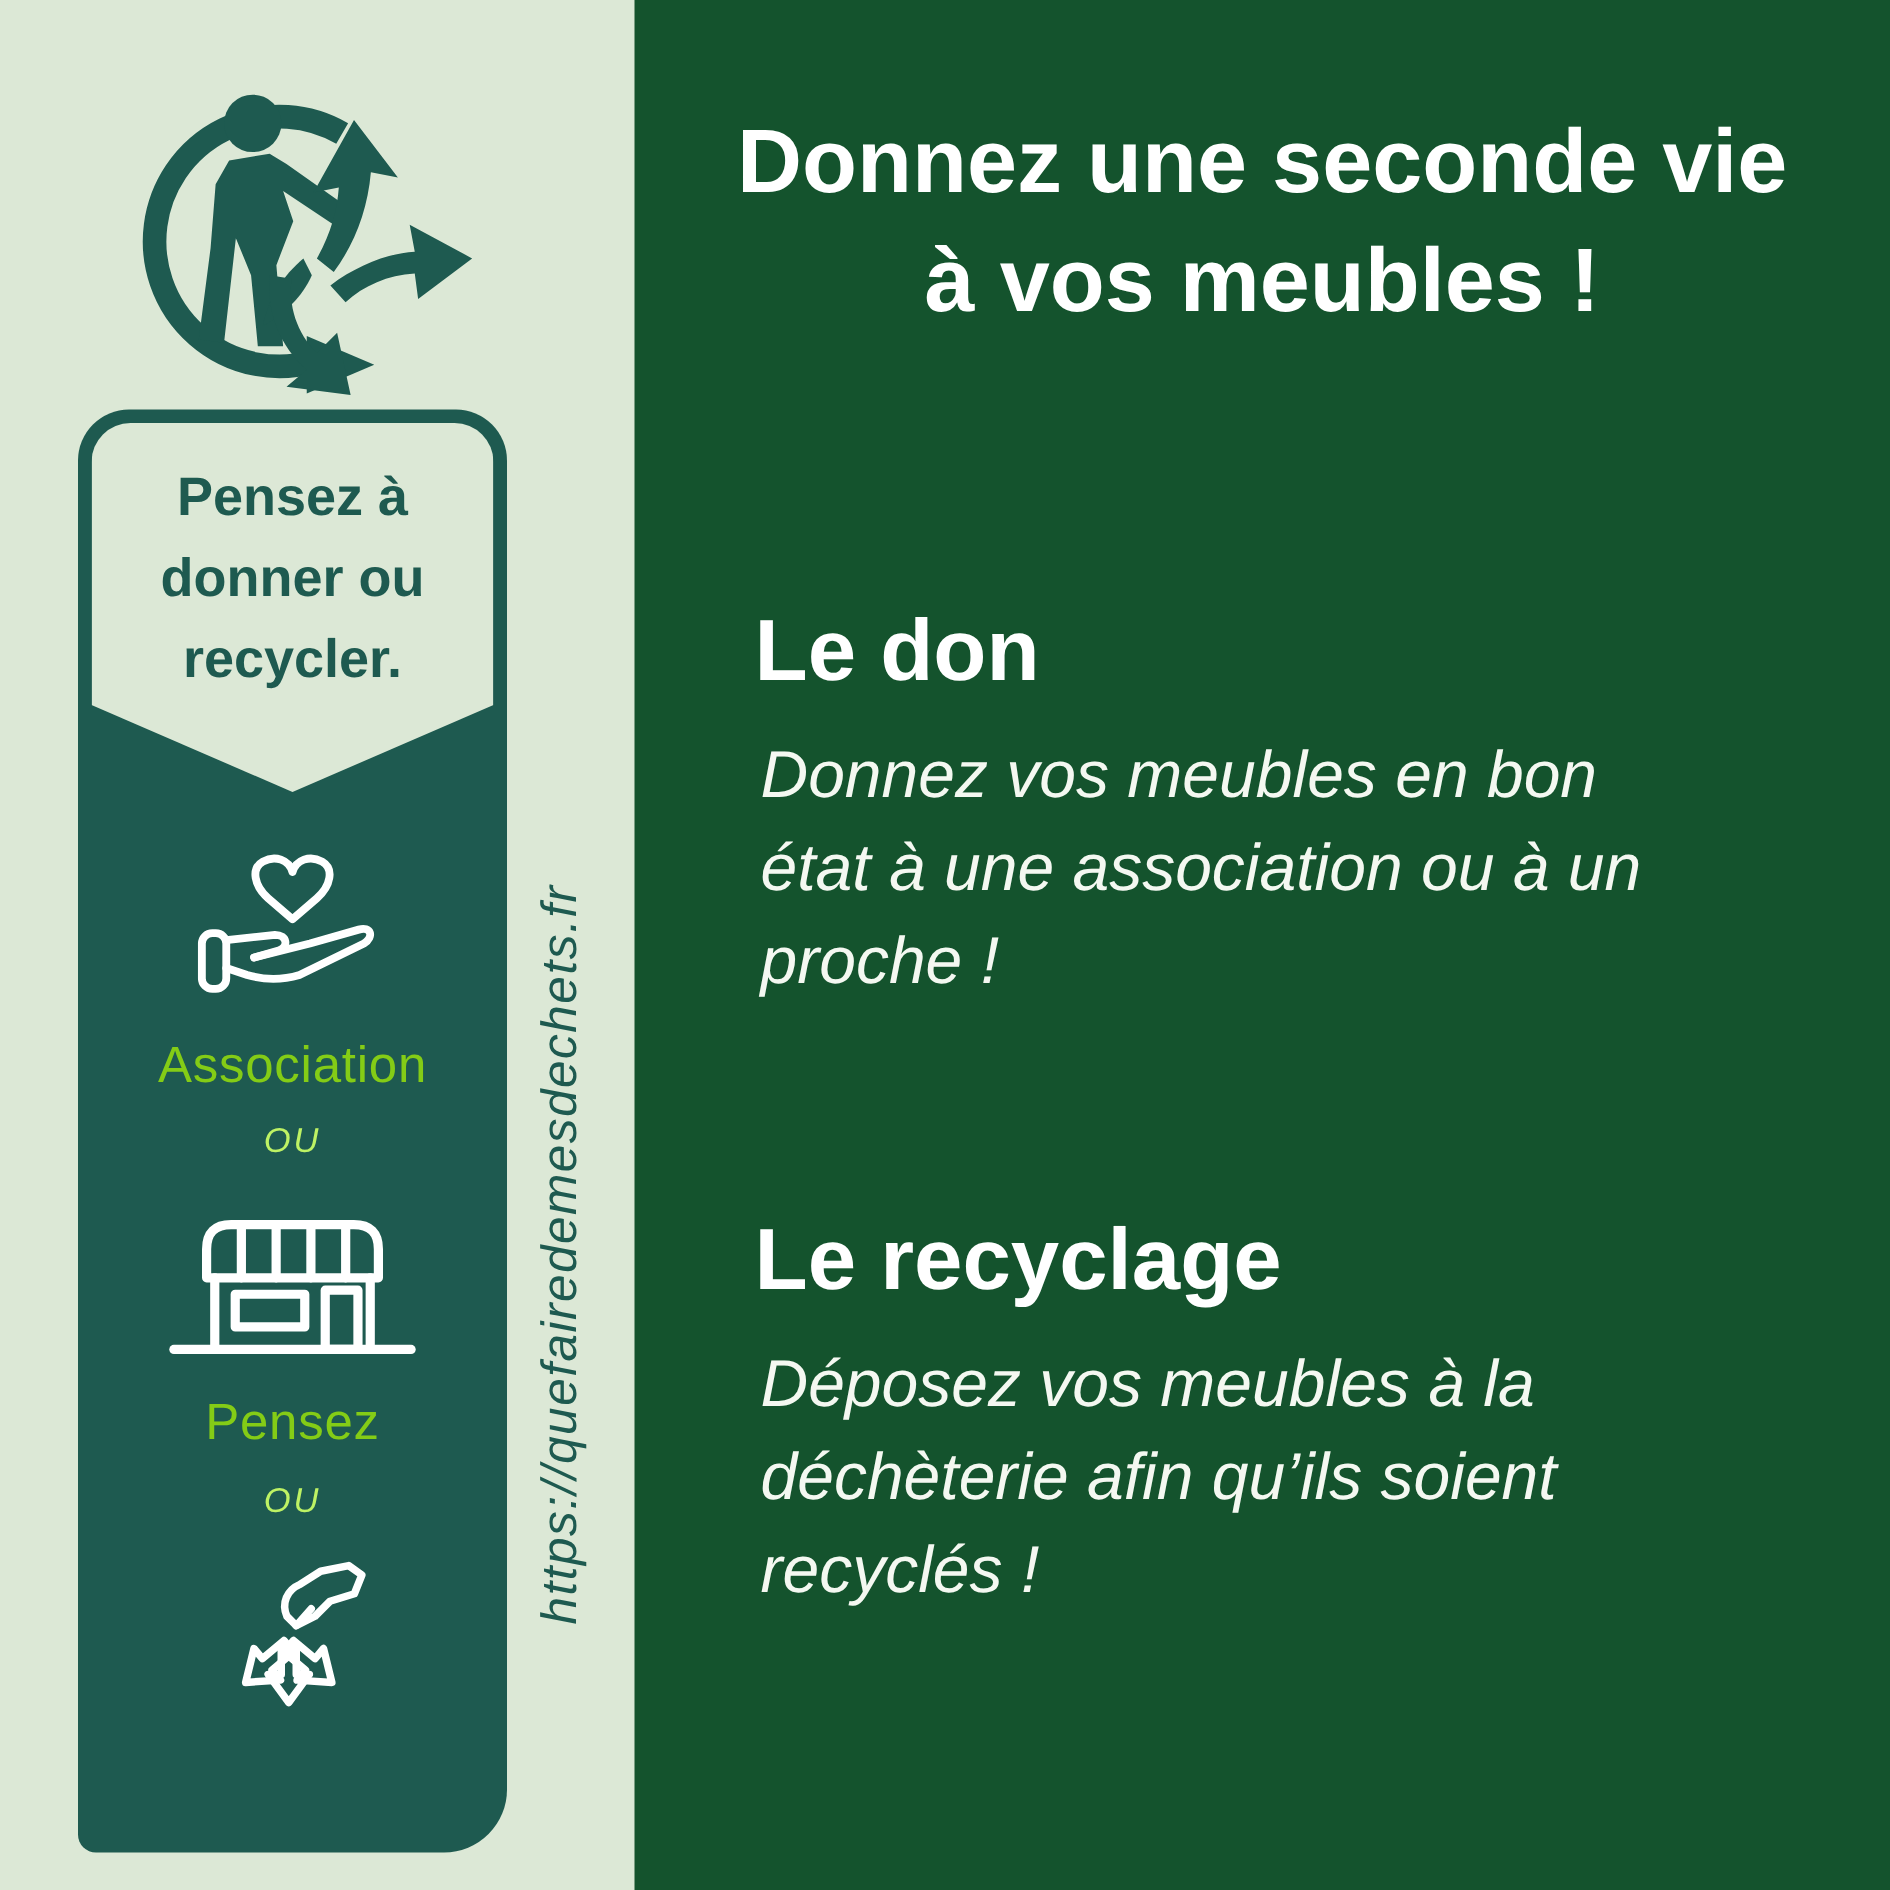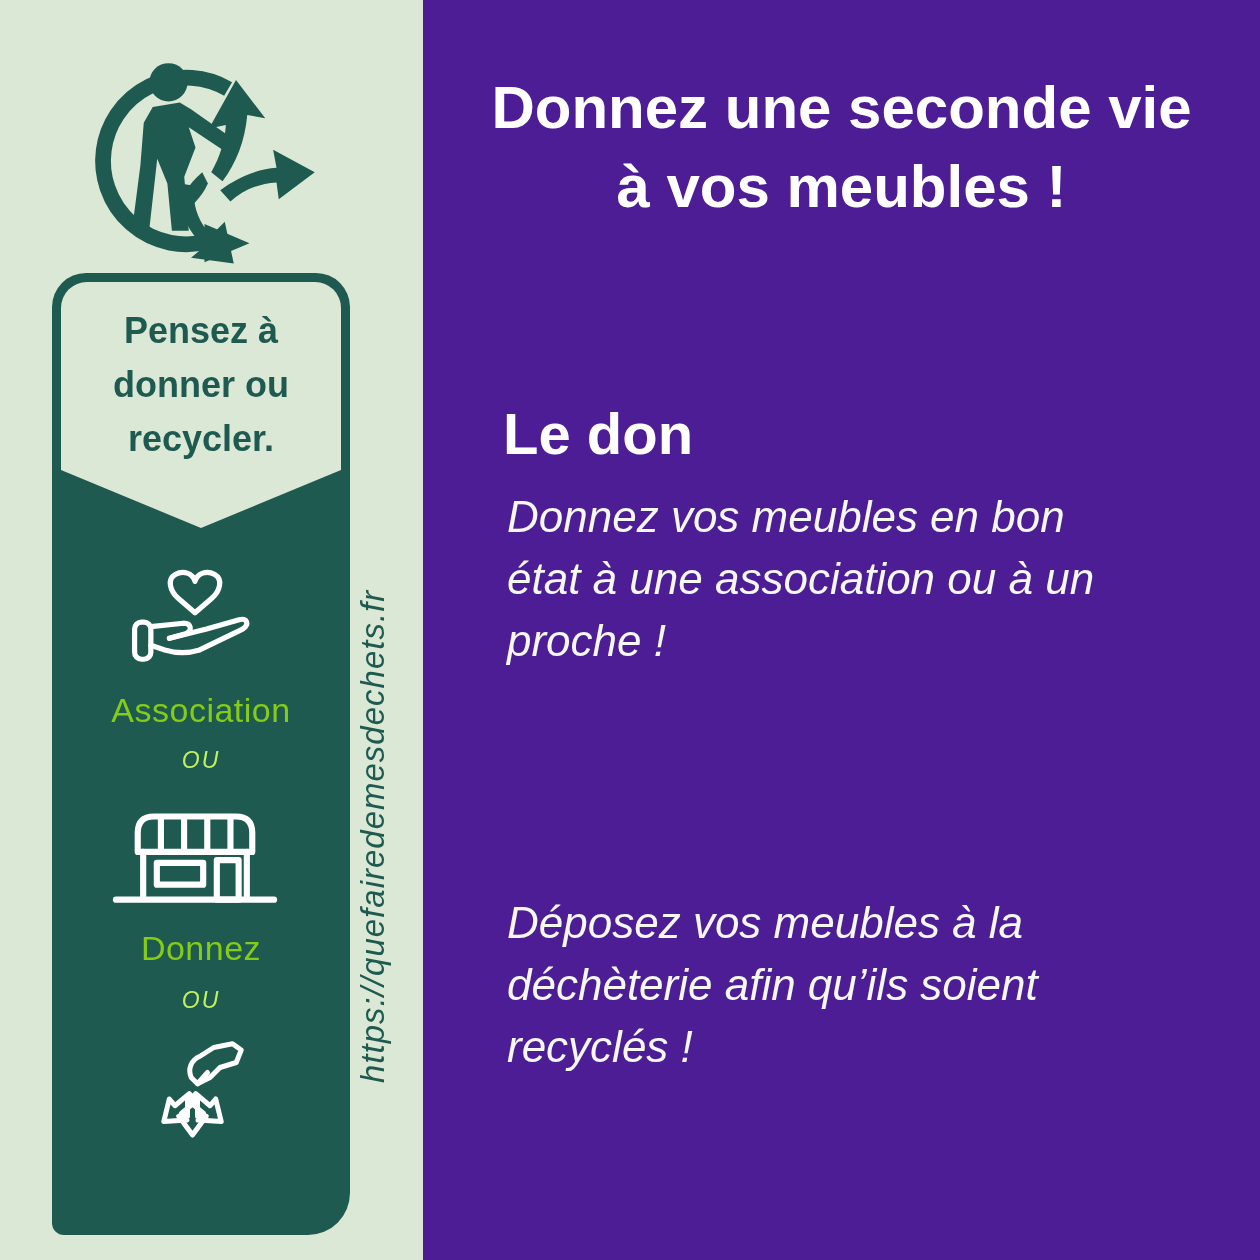--- a/index.html
+++ b/index.html
@@ -27,21 +27,20 @@
     width: 225px; height: 221px;
   }
 
   
   .ribbon {
     position: absolute;
     left: 52px; top: 273px;
     width: 286px; height: 962px;
     background: #1E5A50;
     border-radius: 34px 34px 42px 12px;
-    padding-left: 12px;
   }
   .ribbon-banner {
     position: absolute;
     left: 9px; top: 9px; right: 9px;
     height: 246px;
     background: #DCE8D6;
     border-radius: 26px 26px 0 0;
     clip-path: polygon(0 0, 100% 0, 100% calc(100% - 58px), 50% 100%, 0 calc(100% - 58px));
   }
   .banner-text {
@@ -98,21 +97,21 @@
     font-style: italic;
     letter-spacing: 1px;
     color: #1E5A50;
   }
 
   
   .right-panel {
     position: absolute;
     left: 423px; top: 0;
     width: 837px; height: 1260px;
-    background: #4c1d95;
+    background: #14532d;
     color: #FFFFFF;
   }
   .panel-title {
     position: absolute;
     top: 68px; left: 0;
     width: 100%;
     margin: 0;
     text-align: center;
     font-size: 60px;
     font-weight: bold;
@@ -182,21 +181,21 @@
       <div class="ou ou-1">OU</div>
 
       <svg class="ribbon-icon icon-store" viewBox="0 0 132 82" xmlns="http://www.w3.org/2000/svg" fill="none" stroke="#FFFFFF" stroke-width="4.5" stroke-linecap="round" stroke-linejoin="round">
         <path d="M24 38 L24 24 Q24 12 36 12 L96 12 Q108 12 108 24 L108 38 Z"></path>
         <path d="M41 13 V38 M58 13 V38 M75 13 V38 M92 13 V38"></path>
         <path d="M28 38 V72 M104 38 V72"></path>
         <path d="M8 73 H124"></path>
         <rect x="38" y="46" width="34" height="16"></rect>
         <rect x="82" y="44" width="16" height="29"></rect>
       </svg>
-      <div class="option-label label-magasin">Donnez</div>
+      <div class="option-label label-magasin">Pensez</div>
 
       <div class="ou ou-2">OU</div>
 
       <svg class="ribbon-icon icon-sorting" viewBox="0 0 120 100" xmlns="http://www.w3.org/2000/svg" fill="none" stroke="#FFFFFF" stroke-width="4" stroke-linecap="round" stroke-linejoin="round">
         <path d="M57 34 C54 27 57 20 64 17 L75 10 L90 7 L97 12 L93 22 L80 26 L72 34 L62 39 Z"></path>
         <path d="M62 39 L70 30"></path>
         <path transform="translate(58,50)" d="M-4 0 L4 0 L4 15 L11 15 L0 30 L-11 15 L-4 15 Z"></path>
         <path transform="translate(58,50) rotate(50)" d="M-4 0 L4 0 L4 15 L11 15 L0 30 L-11 15 L-4 15 Z"></path>
         <path transform="translate(58,50) rotate(-50)" d="M-4 0 L4 0 L4 15 L11 15 L0 30 L-11 15 L-4 15 Z"></path>
       </svg>
@@ -207,18 +206,19 @@
 
   <div class="right-panel">
     <h1 class="panel-title">Donnez une seconde vie
 à vos meubles !</h1>
 
     <h2 class="section-heading heading-don">Le don</h2>
     <p class="section-body body-don">Donnez vos meubles en bon
 état à une association ou à un
 proche !</p>
 
+    <h2 class="section-heading heading-recyclage">Le recyclage</h2>
     <p class="section-body body-recyclage">Déposez vos meubles à la
 déchèterie afin qu’ils soient
 recyclés !</p>
   </div>
 
 </div>
 
 </body></html>

